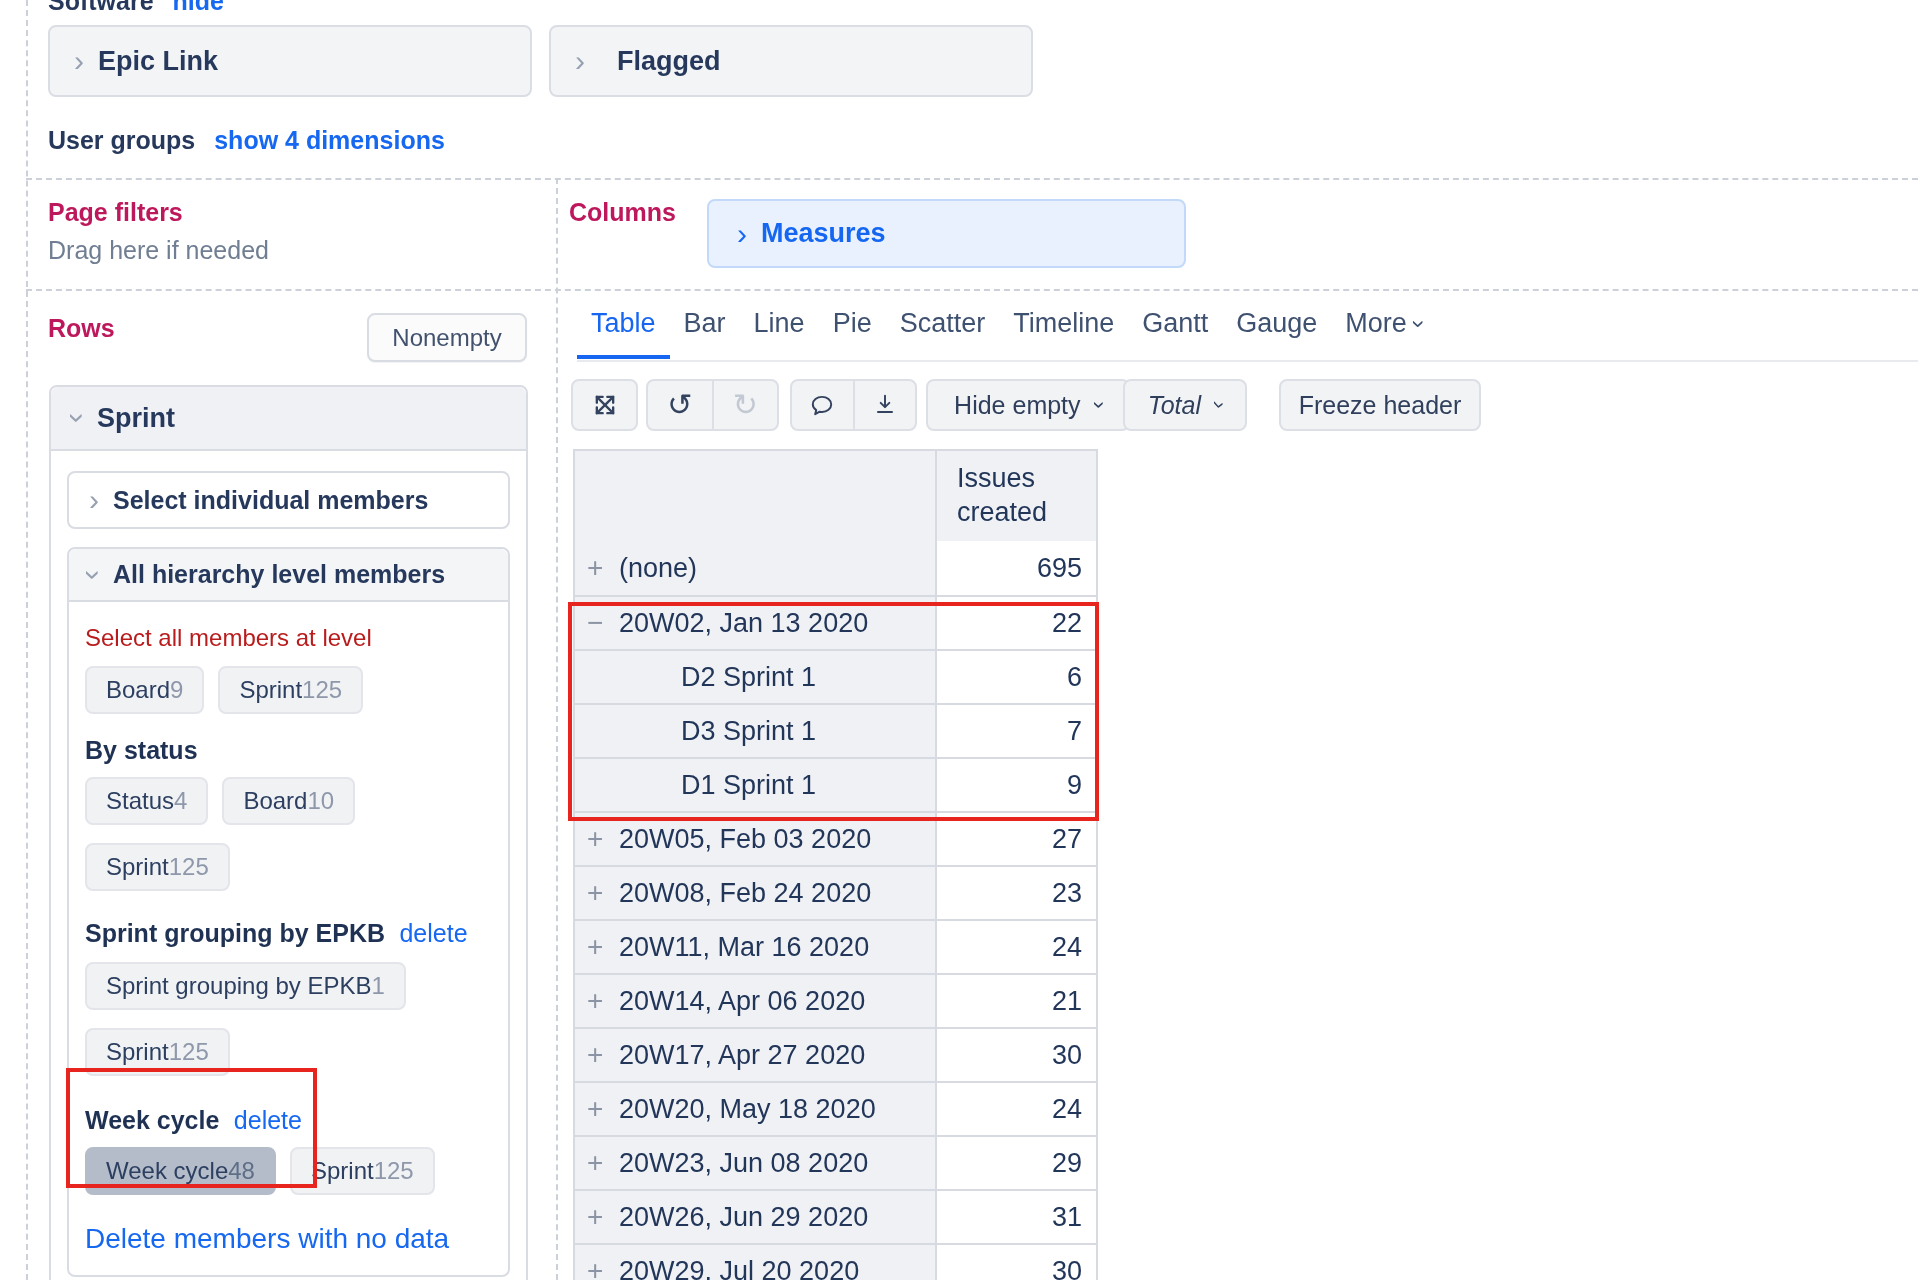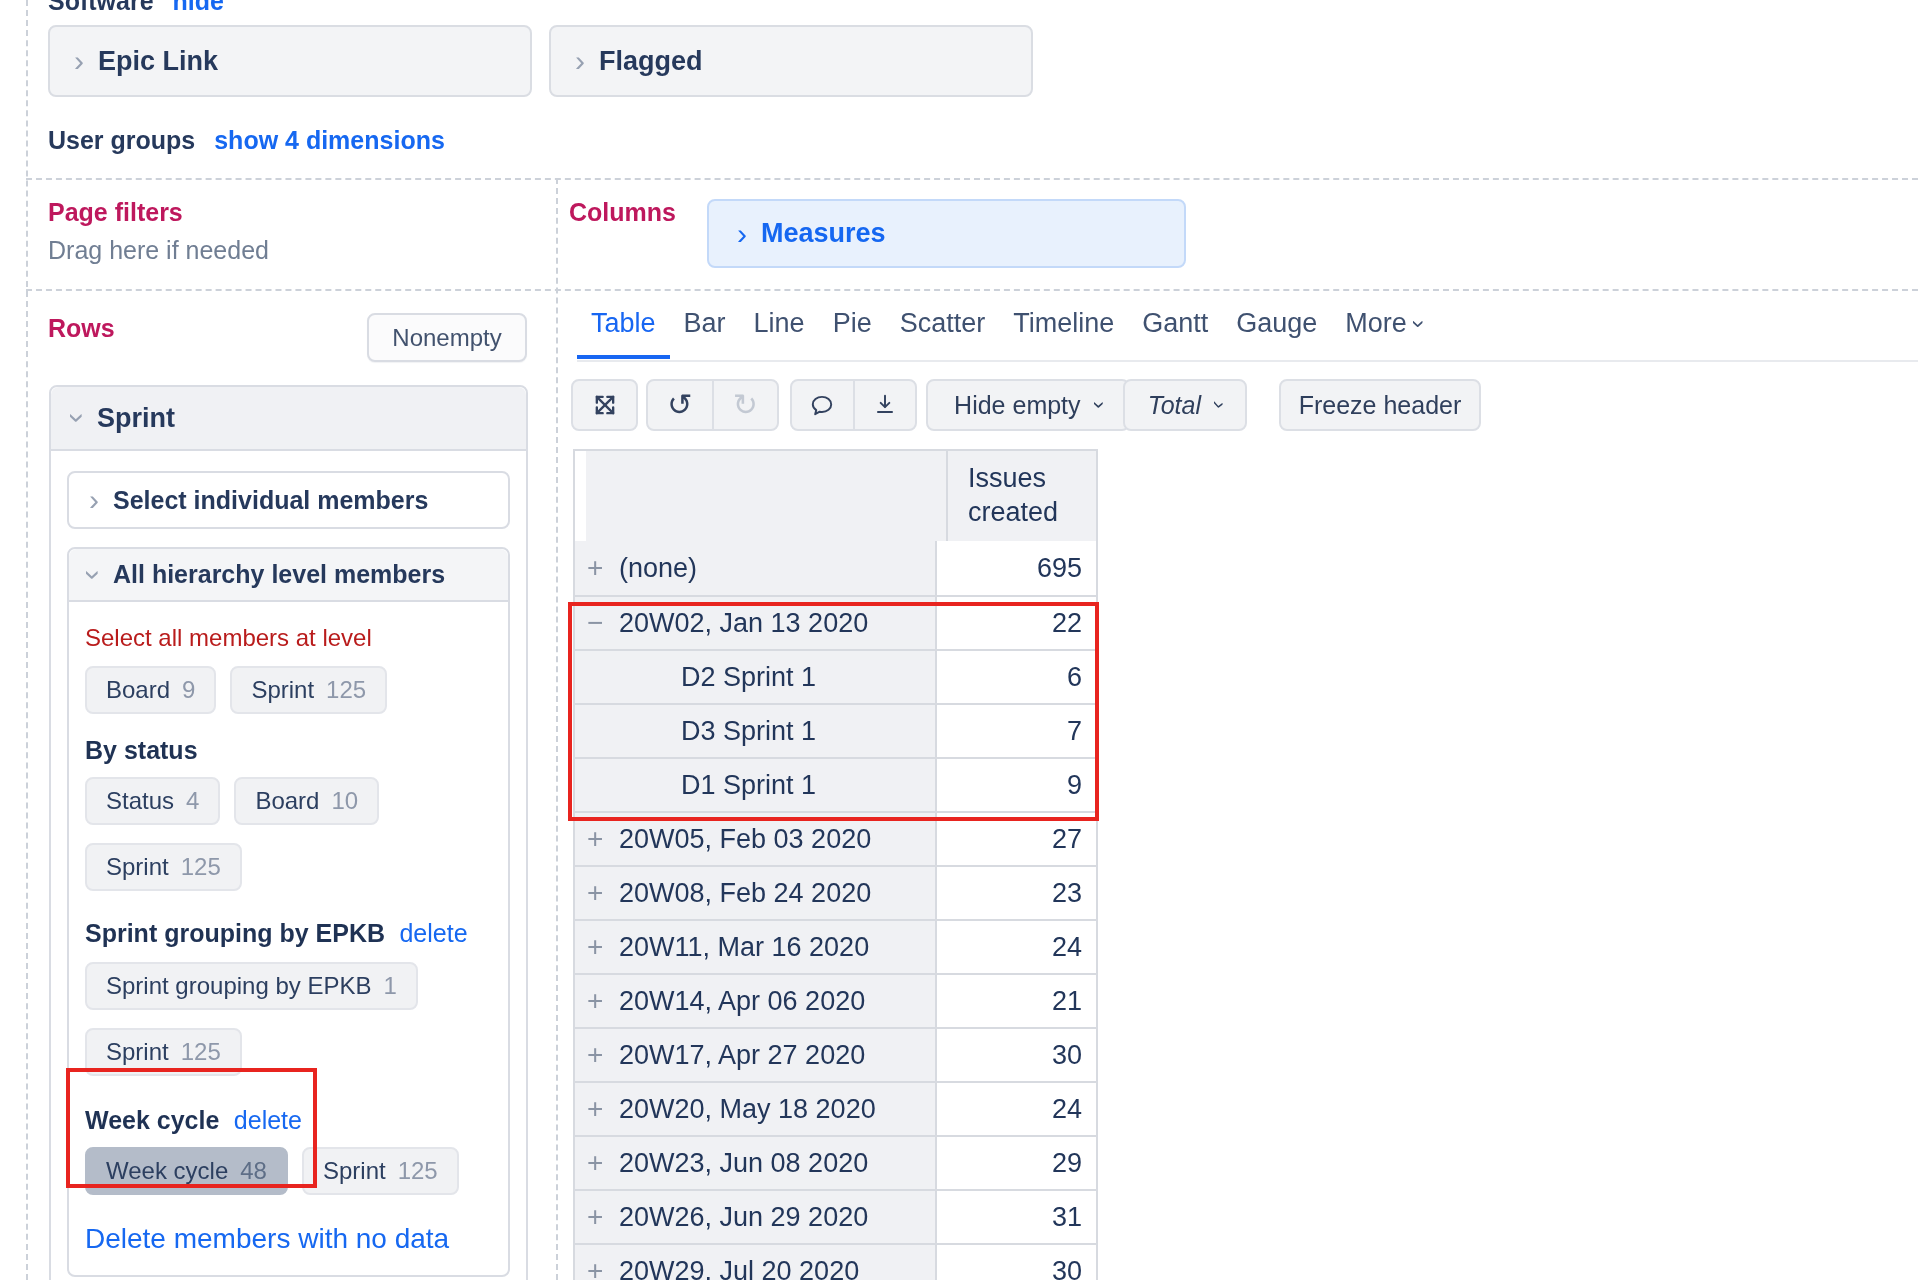--- a/index.html
+++ b/index.html
@@ -44,21 +44,21 @@
   .sel-ind-btn{box-sizing:border-box;width:443px;height:58px;background:#fff;border:2px solid #d9dce3;border-radius:8px;
                display:flex;align-items:center;gap:14px;padding-left:20px;font-size:25px;font-weight:bold;color:#26395c;}
   .hier-section{box-sizing:border-box;width:443px;margin-top:18px;border:2px solid #d9dce3;border-radius:8px;background:#fff;}
   .hier-header{height:53px;box-sizing:border-box;background:#f4f5f7;border-bottom:2px solid #d9dce3;
                border-radius:8px 8px 0 0;display:flex;align-items:center;gap:14px;padding-left:20px;
                font-size:25px;font-weight:bold;color:#26395c;}
   .hier-body{padding:14px 0 20px 16px;}
   .lbl-gray{font-size:24px;color:#b91c1c;margin:8px 0 14px 0;}
   .lbl-bold{font-size:25px;font-weight:bold;color:#1f3254;white-space:nowrap;}
   .chip-row{display:flex;gap:14px;align-items:center;}
-  .chip{box-sizing:border-box;display:inline-flex;align-items:center;gap:12px;height:48px;padding:8px 19px;
+  .chip{box-sizing:border-box;display:inline-flex;align-items:center;height:48px;padding:8px 19px;
         background:#f1f2f4;border:2px solid #e3e5ea;border-radius:8px;font-size:24px;color:#2c3f60;white-space:nowrap;}
   .chip .cnt{color:#8e98aa;}
   .chip.selected{background:#b4bcc9;border-color:#b4bcc9;}
   .chip.selected .cnt{color:#5e6e87;}
   .delete-link{font-size:28px;margin-top:28px;}
 
   
   .tabbar-line{position:absolute;left:577px;top:360px;right:0;border-top:2px solid #e8eaee;}
   .tabs{position:absolute;left:577px;top:308px;display:flex;}
   .tab{padding:0 14px 16px 14px;font-size:27px;color:#3f5170;white-space:nowrap;cursor:pointer;}
@@ -76,21 +76,21 @@
   .bchev{display:inline-block;transform:rotate(90deg);font-size:22px;color:#2f3f5c;margin-left:14px;}
   svg.ico{display:block;}
 
   
   .tbl{position:absolute;left:573px;top:449px;width:525px;box-sizing:border-box;border:2px solid #d7dae0;font-size:27px;}
   .trow{display:grid;grid-template-columns:360px 1fr;}
   .trow + .trow{border-top:2px solid #d7dae0;}
   .cl{background:#f0f1f4;display:flex;align-items:center;padding-left:12px;color:#22365a;}
   .cv{background:#fff;border-left:2px solid #d7dae0;display:flex;align-items:center;justify-content:flex-end;
       padding-right:14px;color:#22365a;}
-  .thead{height:90px;padding-left:11px;}
+  .thead{height:90px;}
   .thead .cv{justify-content:flex-start;align-items:flex-start;padding:10px 0 0 20px;line-height:34px;background:#f0f1f4;}
   .trow:not(.thead){height:54px;box-sizing:border-box;}
   .pm{display:inline-block;width:32px;color:#8a94a4;font-size:28px;}
   .cl.child .rowlabel{margin-left:62px;}
 
   
   .redbox{position:absolute;border:4px solid #e8241f;box-sizing:border-box;z-index:6;}
 </style>
 </head>
 <body>
@@ -109,21 +109,21 @@
 
   <div class="dim-row">
 
       <div class="dim-box" style="width:484px;">
         <span class="chev">›</span>
         <span style="margin-left:14px;">Epic Link</span>
       </div>
 
       <div class="dim-box" style="width:484px;">
         <span class="chev">›</span>
-        <span style="margin-left:14px;">Flagged</span>
+        <span style="margin-left:32px;">Flagged</span>
       </div>
     </div>
 
   <div class="usergroups-row">
     <span>User groups</span>
     <span class="link" style="margin-left:12px;">show 4 dimensions</span>
   </div>
 
   <div class="panel-title" style="position:absolute;left:48px;top:198px;">Page filters</div>
   <div class="hint-text" style="position:absolute;left:48px;top:236px;">Drag here if needed</div>

